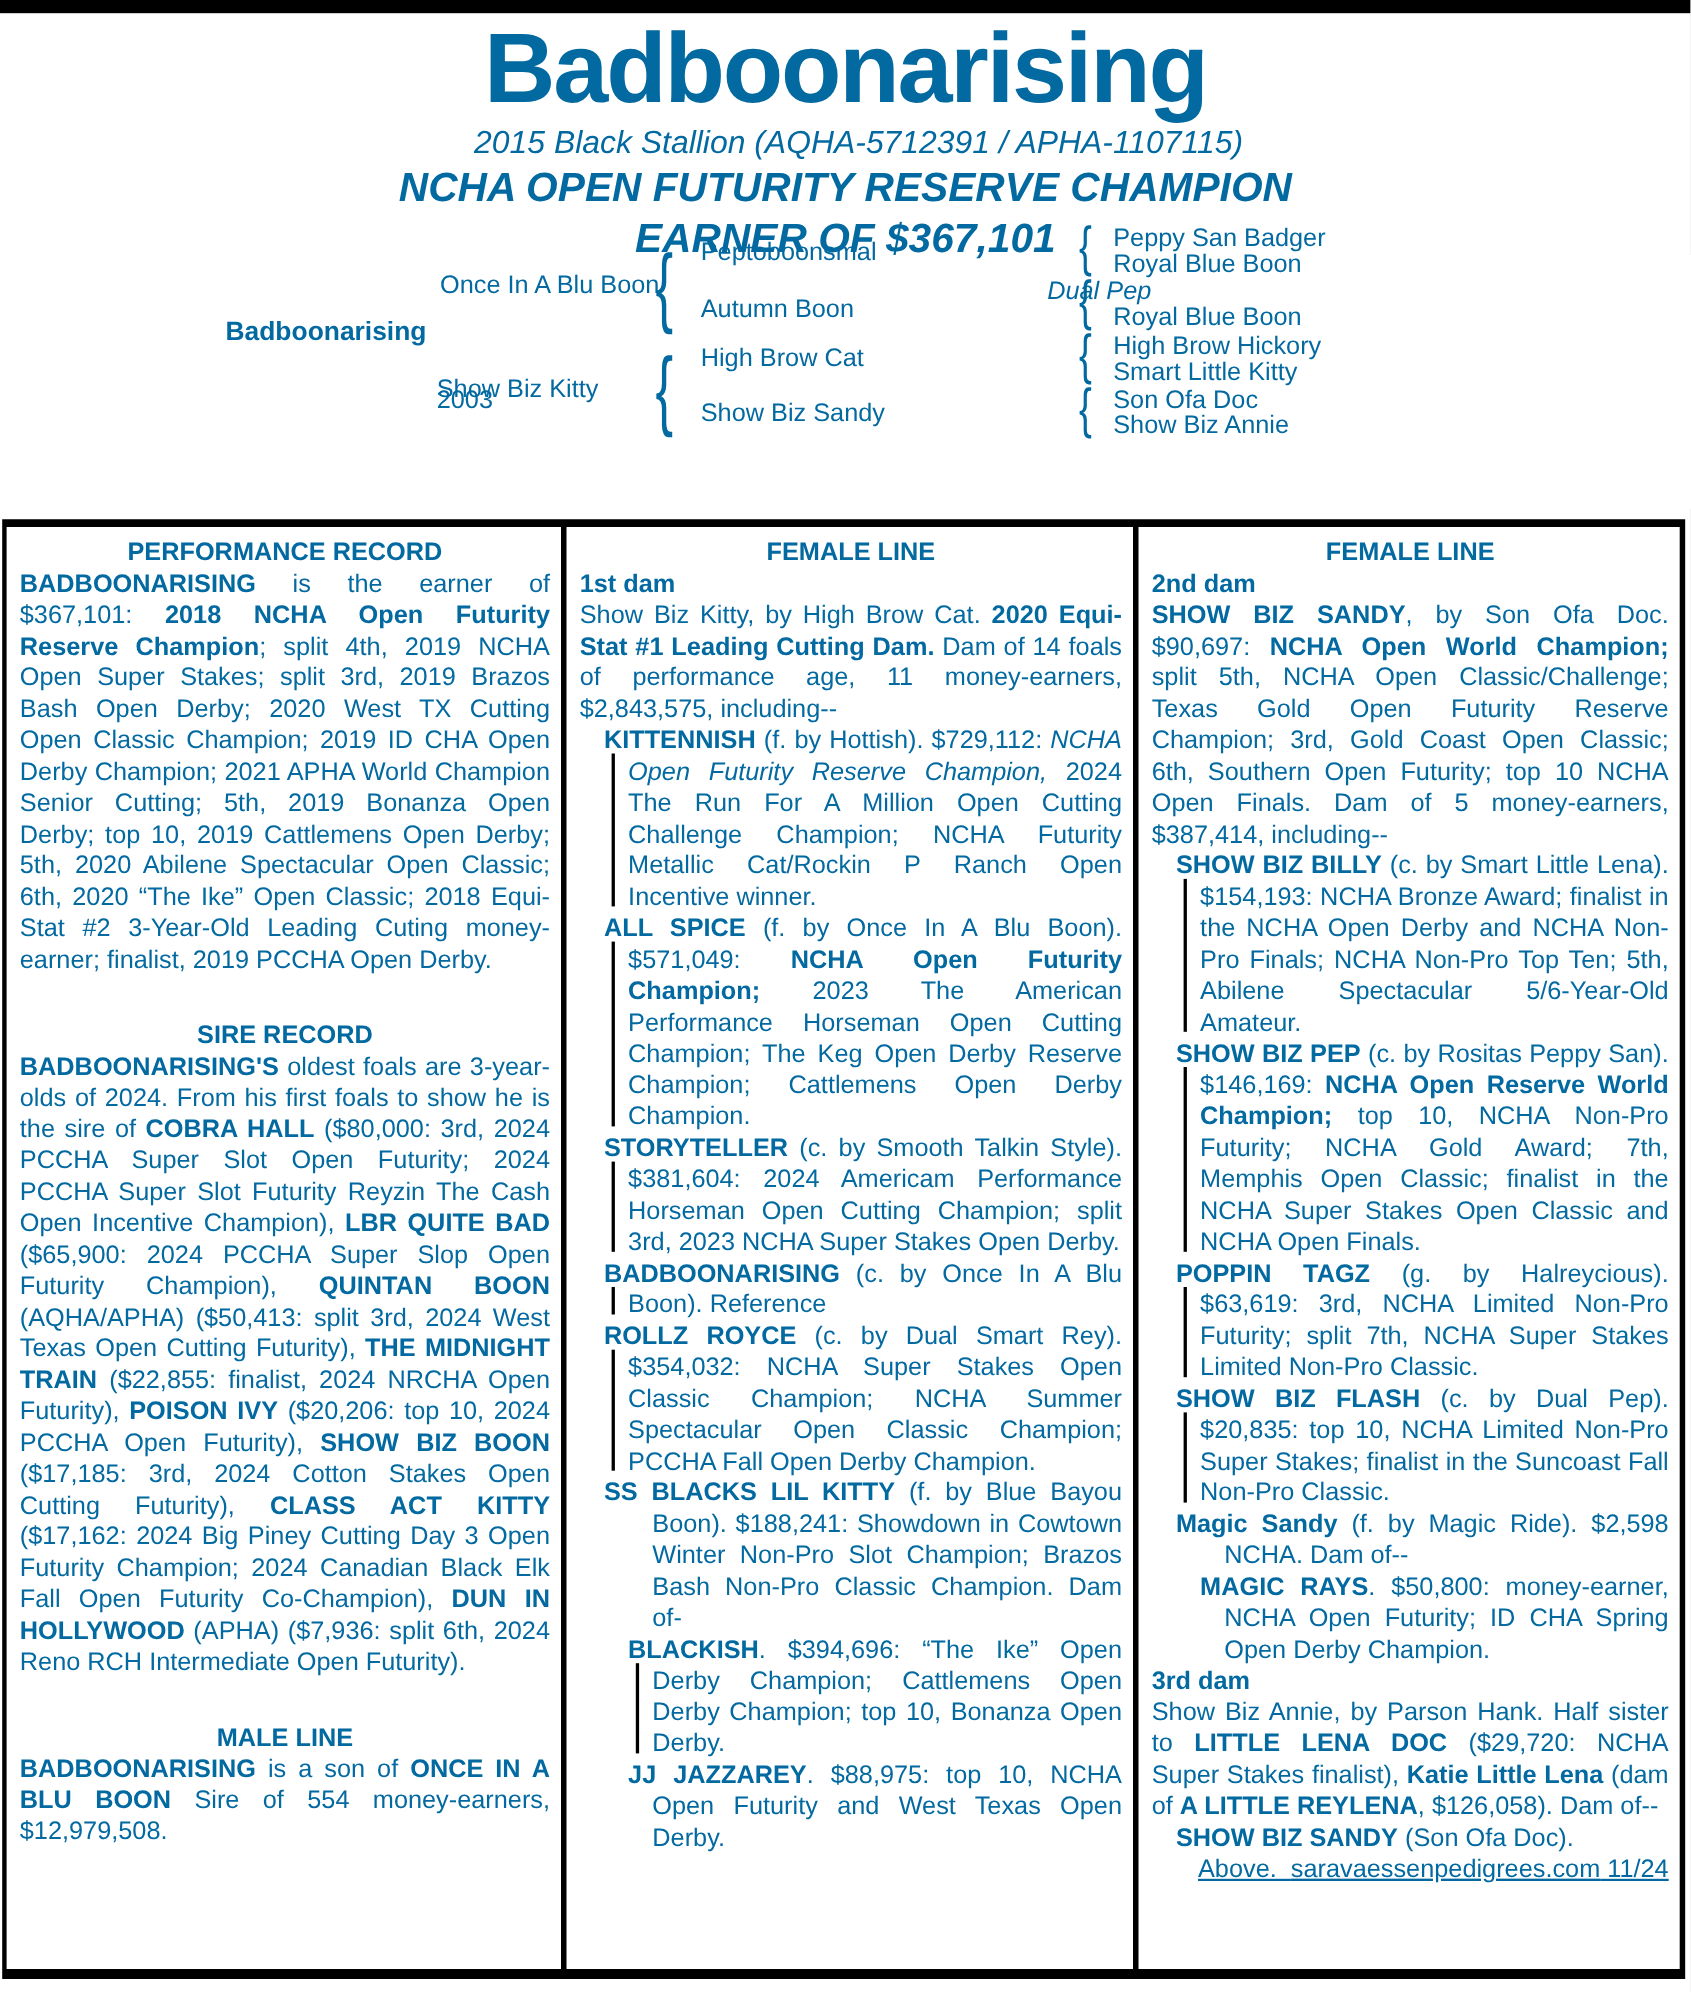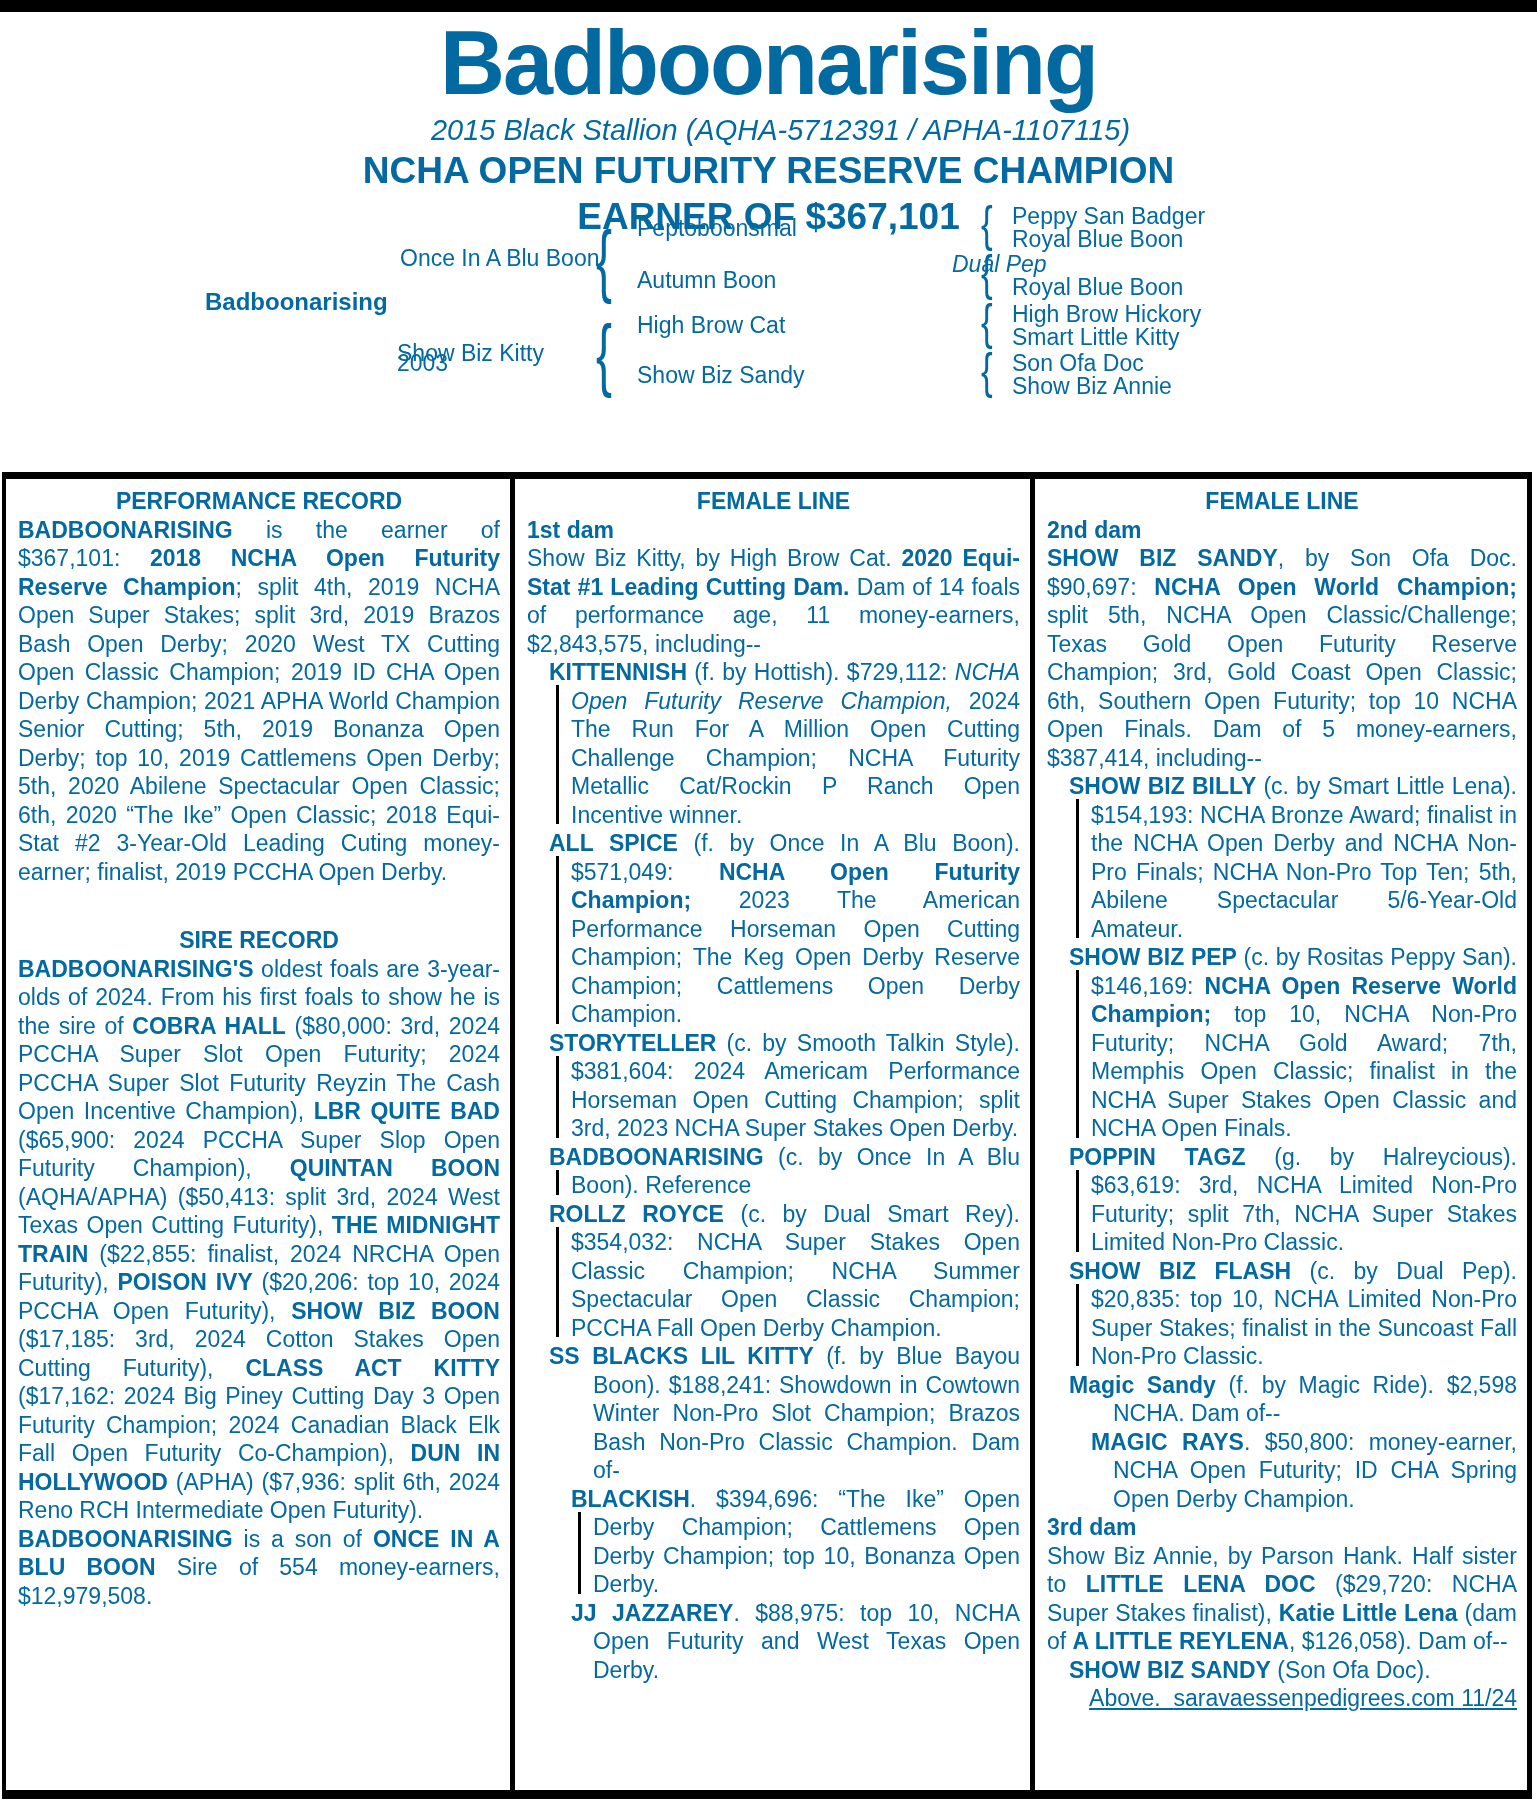--- a/index.html
+++ b/index.html
@@ -2,21 +2,21 @@
 <html><head>
 <meta charset="utf-8">
 <style>
   html,body{margin:0;padding:0;background:#e8e8e8;}
   .page{position:relative;width:1537px;height:1811px;background:#ffffff;color:#0369a1;
         font-family:"Liberation Sans", sans-serif;overflow:hidden;}
   .topbar{position:absolute;left:0;top:0;width:100%;height:12px;background:#000;}
   .header{position:absolute;top:16px;left:0;width:100%;text-align:center;}
   .title{font-size:90px;line-height:94px;font-weight:bold;letter-spacing:-2px;}
   .subtitle{font-size:29px;line-height:32px;font-style:italic;margin-top:4px;margin-left:24px;}
-  .honor{font-size:37px;line-height:42px;font-weight:bold;margin-top:4px;}
+  .honor{font-size:37px;line-height:42px;font-weight:bold;font-style:italic;margin-top:4px;}
 
   
   .plabel{position:absolute;font-size:23px;line-height:24px;white-space:nowrap;}
   .proot{font-weight:bold;font-size:24px;}
   .br{position:absolute;font-weight:normal;}
   .br-big{font-size:80px;line-height:76px;transform:scaleX(0.6);transform-origin:left top;}
   .br-sm{font-size:50px;line-height:48px;transform:scaleX(0.7);transform-origin:left top;}
 
   
   .rtable{position:absolute;left:2px;right:5px;top:472px;bottom:12px;
@@ -85,20 +85,21 @@
     <span class="plabel" style="left:1012px;top:351px;position:absolute;">Son Ofa Doc</span>
     <span class="plabel" style="left:1012px;top:374px;position:absolute;">Show Biz Annie</span>
   </div>
 
   <div class="rtable">
     <div class="col c1">
       <p class="ch">PERFORMANCE RECORD</p>
       <p class="para"><span class="s-b">BADBOONARISING</span><span> is the earner of $367,101: </span><span class="s-bi">2018 NCHA Open Futurity Reserve Champion</span><span>; split 4th, 2019 NCHA Open Super Stakes; split 3rd, 2019 Brazos Bash Open Derby; 2020 West TX Cutting Open Classic Champion; 2019 ID CHA Open Derby Champion; 2021 APHA World Champion Senior Cutting; 5th, 2019 Bonanza Open Derby; top 10, 2019 Cattlemens Open Derby; 5th, 2020 Abilene Spectacular Open Classic; 6th, 2020 “The Ike” Open Classic; 2018 Equi-Stat #2 3-Year-Old Leading Cuting money-earner; finalist, 2019 PCCHA Open Derby.</span></p>
       <p class="ch gap-lg">SIRE RECORD</p>
       <p class="para"><span class="s-b">BADBOONARISING'S</span><span> oldest foals are 3-year-olds of 2024. From his first foals to show he is the sire of </span><span class="s-b">COBRA HALL</span><span> ($80,000: 3rd, 2024 PCCHA Super Slot Open Futurity; 2024 PCCHA Super Slot Futurity Reyzin The Cash Open Incentive Champion), </span><span class="s-b">LBR QUITE BAD</span><span> ($65,900: 2024 PCCHA Super Slop Open Futurity Champion), </span><span class="s-b">QUINTAN BOON</span><span> (AQHA/APHA) ($50,413: split 3rd, 2024 West Texas Open Cutting Futurity), </span><span class="s-b">THE MIDNIGHT TRAIN</span><span> ($22,855: finalist, 2024 NRCHA Open Futurity), </span><span class="s-b">POISON IVY</span><span> ($20,206: top 10, 2024 PCCHA Open Futurity), </span><span class="s-b">SHOW BIZ BOON</span><span> ($17,185: 3rd, 2024 Cotton Stakes Open Cutting Futurity), </span><span class="s-b">CLASS ACT KITTY</span><span> ($17,162: 2024 Big Piney Cutting Day 3 Open Futurity Champion; 2024 Canadian Black Elk Fall Open Futurity Co-Champion), </span><span class="s-b">DUN IN HOLLYWOOD</span><span> (APHA) ($7,936: split 6th, 2024 Reno RCH Intermediate Open Futurity).</span></p>
+      <p class="ch gap-lg">MALE LINE</p>
       <p class="para"><span class="s-b">BADBOONARISING</span><span> is a son of </span><span class="s-b">ONCE IN A BLU BOON</span><span> Sire of 554 money-earners, $12,979,508.</span></p>
     </div>
 
     <div class="col c2">
       <p class="ch">FEMALE LINE</p>
       <p class="damlabel">1st dam</p>
       <p class="para"><span>Show Biz Kitty, by High Brow Cat. </span><span class="s-bi">2020 Equi-Stat #1 Leading Cutting Dam.</span><span> Dam of 14 foals of performance age, 11 money-earners, $2,843,575, including--</span></p>
       <div>
           <p class="entry tail"><span class="s-b">KITTENNISH</span><span> (f. by Hottish). $729,112: </span><span class="s-i">NCHA Open Futurity Reserve Champion,</span><span> 2024 The Run For A Million Open Cutting Challenge Champion; NCHA Futurity Metallic Cat/Rockin P Ranch Open Incentive winner.</span></p>
           <p class="entry tail"><span class="s-b">ALL SPICE</span><span> (f. by Once In A Blu Boon). $571,049: </span><span class="s-bi">NCHA Open Futurity Champion;</span><span> 2023 The American Performance Horseman Open Cutting Champion; The Keg Open Derby Reserve Champion; Cattlemens Open Derby Champion.</span></p>

